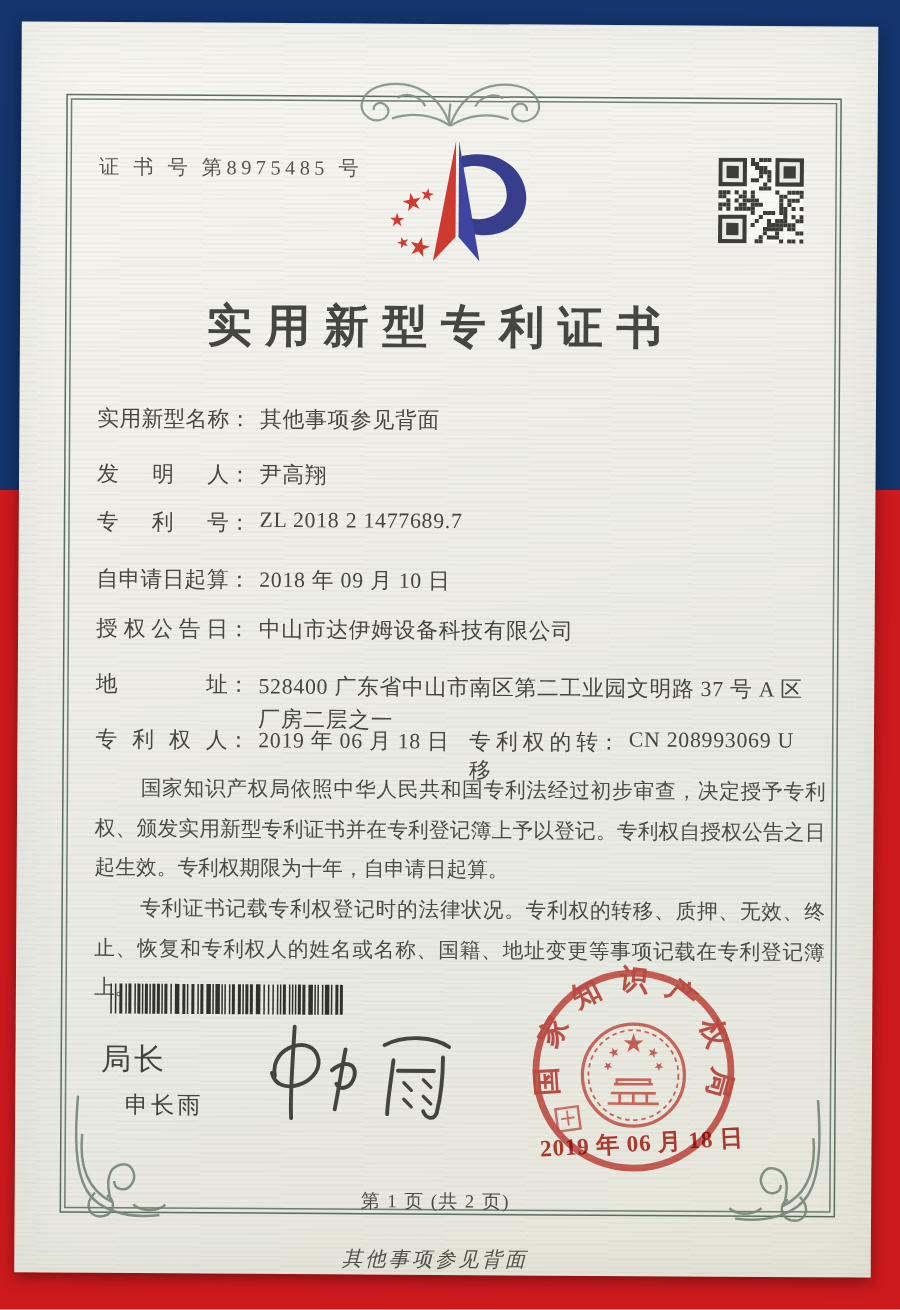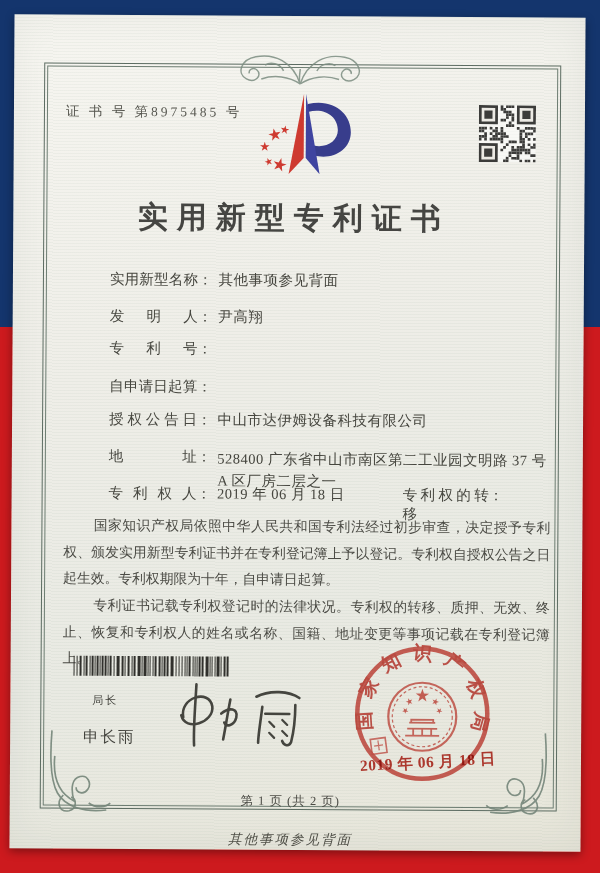--- a/index.html
+++ b/index.html
@@ -29,31 +29,31 @@
     position:absolute;left:52px;top:88px;font-size:13.5px;color:#56564f;
     letter-spacing:3px;
   }
   .logo{position:absolute;left:238px;top:76px;width:112px;height:88px;}
   .qr{position:absolute;left:465px;top:88px;width:57px;height:57px;}
   .title{
     position:absolute;left:0;right:10px;top:182px;text-align:center;
     font-size:30px;font-weight:600;color:#454542;letter-spacing:9px;
   }
   .frow{position:absolute;left:52px;right:34px;font-size:14.5px;color:#46463f;display:flex;align-items:flex-start;}
-  .flabel{display:inline-block;width:88px;text-align:justify;text-align-last:justify;flex:none;margin-left:45px;}
+  .flabel{display:inline-block;width:88px;text-align:justify;text-align-last:justify;flex:none;}
   .fcolon{flex:none;margin-right:6px;}
   .fvalue{letter-spacing:.5px;}
   .fvalue.addr{width:382px;line-height:1.55;}
   .pair2{display:flex;margin-left:13px;}
   .pair2 .flabel{width:86px;}
   .paras{position:absolute;left:52px;right:32px;top:498px;font-size:13.8px;color:#4b4b45;}
   .paras p{margin:0;text-indent:2.2em;line-height:1.93;text-align:justify;}
   .barcode{position:absolute;left:63px;top:641px;width:157px;height:20px;font-size:0;}
   .barcode i{display:inline-block;height:100%;}
-  .signer-title{position:absolute;left:82px;top:678px;font-size:11px;color:#43433d;letter-spacing:2px;}
+  .signer-title{position:absolute;left:57px;top:678px;font-size:20px;color:#43433d;letter-spacing:2px;}
   .signer-name{position:absolute;left:73px;top:712px;font-size:15.5px;color:#43433d;letter-spacing:2px;}
   .sign-svg{position:absolute;left:156px;top:664px;width:150px;height:72px;}
   .seal{position:absolute;left:337px;top:622px;width:150px;height:150px;mix-blend-mode:multiply;opacity:.93;}
   .seal-date{
     position:absolute;left:350px;top:735px;width:150px;font-size:15.5px;color:#bf3e35;
     font-weight:600;transform:rotate(-3.5deg);letter-spacing:.5px;mix-blend-mode:multiply;
   }
   .page-no{position:absolute;left:0;right:10px;top:777px;text-align:center;font-size:12.5px;color:#4b4b45;letter-spacing:1px;}
   .footer-note{position:absolute;left:0;right:10px;top:815px;text-align:center;font-size:13.5px;color:#4e4e46;font-style:italic;letter-spacing:2px;}
   .flourish-top{position:absolute;left:50%;top:29px;transform:translateX(-50%);}
@@ -259,42 +259,45 @@
     <span class="fvalue">其他事项参见背面</span>
   </div>
   <div class="frow" style="top:292px">
     <span class="flabel">发明人</span>
       <span class="fcolon">：</span>
     <span class="fvalue">尹高翔</span>
   </div>
   <div class="frow" style="top:324px">
     <span class="flabel">专利号</span>
       <span class="fcolon">：</span>
+    <span class="fvalue">ZL 2018 2 1477689.7</span>
   </div>
   <div class="frow" style="top:362px">
     <span class="flabel">自申请日起算</span>
       <span class="fcolon">：</span>
+    <span class="fvalue">2018 年 09 月 10 日</span>
   </div>
   <div class="frow" style="top:395px">
     <span class="flabel">授权公告日</span>
       <span class="fcolon">：</span>
     <span class="fvalue">中山市达伊姆设备科技有限公司</span>
   </div>
   <div class="frow" style="top:432px">
     <span class="flabel">地址</span>
       <span class="fcolon">：</span>
     <span class="fvalue addr">528400 广东省中山市南区第二工业园文明路 37 号 A 区厂房二层之一</span>
   </div>
   <div class="frow" style="top:469px">
     <span class="flabel">专利权人</span>
       <span class="fcolon">：</span>
     <span class="fvalue">2019 年 06 月 18 日</span>
     <span class="pair2">
       <span class="flabel">专利权的转移</span>
         <span class="fcolon">：</span>
+      <span class="fvalue">CN 208993069 U</span>
     </span>
   </div>
 
   <div class="paras">
     <p>国家知识产权局依照中华人民共和国专利法经过初步审查，决定授予专利权、颁发实用新型专利证书并在专利登记簿上予以登记。专利权自授权公告之日起生效。专利权期限为十年，自申请日起算。</p>
     <p>专利证书记载专利权登记时的法律状况。专利权的转移、质押、无效、终止、恢复和专利权人的姓名或名称、国籍、地址变更等事项记载在专利登记簿上。</p>
   </div>
 
   <div class="barcode" id="barcode"><i style="width:1px;background:#30302c"></i><i style="width:2px;background:transparent"></i><i style="width:1px;background:#30302c"></i><i style="width:2px;background:transparent"></i><i style="width:2px;background:#30302c"></i><i style="width:2px;background:transparent"></i><i style="width:1px;background:#30302c"></i><i style="width:1px;background:transparent"></i><i style="width:2px;background:#30302c"></i><i style="width:2px;background:transparent"></i><i style="width:1px;background:#30302c"></i><i style="width:1px;background:transparent"></i><i style="width:2px;background:#30302c"></i><i style="width:1px;background:transparent"></i><i style="width:1px;background:#30302c"></i><i style="width:1px;background:transparent"></i><i style="width:2px;background:#30302c"></i><i style="width:1px;background:transparent"></i><i style="width:1px;background:#30302c"></i><i style="width:1px;background:transparent"></i><i style="width:2px;background:#30302c"></i><i style="width:1px;background:transparent"></i><i style="width:2px;background:#30302c"></i><i style="width:1px;background:transparent"></i><i style="width:1px;background:#30302c"></i><i style="width:1px;background:transparent"></i><i style="width:2px;background:#30302c"></i><i style="width:2px;background:transparent"></i><i style="width:1px;background:#30302c"></i><i style="width:2px;background:transparent"></i><i style="width:3px;background:#30302c"></i><i style="width:2px;background:transparent"></i><i style="width:2px;background:#30302c"></i><i style="width:1px;background:transparent"></i><i style="width:1px;background:#30302c"></i><i style="width:2px;background:transparent"></i><i style="width:2px;background:#30302c"></i><i style="width:2px;background:transparent"></i><i style="width:1px;background:#30302c"></i><i style="width:1px;background:transparent"></i><i style="width:2px;background:#30302c"></i><i style="width:2px;background:transparent"></i><i style="width:3px;background:#30302c"></i><i style="width:1px;background:transparent"></i><i style="width:1px;background:#30302c"></i><i style="width:1px;background:transparent"></i><i style="width:3px;background:#30302c"></i><i style="width:1px;background:transparent"></i><i style="width:1px;background:#30302c"></i><i style="width:1px;background:transparent"></i><i style="width:1px;background:#30302c"></i><i style="width:2px;background:transparent"></i><i style="width:1px;background:#30302c"></i><i style="width:1px;background:transparent"></i><i style="width:2px;background:#30302c"></i><i style="width:2px;background:transparent"></i><i style="width:2px;background:#30302c"></i><i style="width:1px;background:transparent"></i><i style="width:1px;background:#30302c"></i><i style="width:1px;background:transparent"></i><i style="width:2px;background:#30302c"></i><i style="width:1px;background:transparent"></i><i style="width:2px;background:#30302c"></i><i style="width:2px;background:transparent"></i><i style="width:3px;background:#30302c"></i><i style="width:2px;background:transparent"></i><i style="width:1px;background:#30302c"></i><i style="width:2px;background:transparent"></i><i style="width:1px;background:#30302c"></i><i style="width:2px;background:transparent"></i><i style="width:1px;background:#30302c"></i><i style="width:2px;background:transparent"></i><i style="width:1px;background:#30302c"></i><i style="width:1px;background:transparent"></i><i style="width:1px;background:#30302c"></i><i style="width:1px;background:transparent"></i><i style="width:2px;background:#30302c"></i><i style="width:2px;background:transparent"></i><i style="width:1px;background:#30302c"></i><i style="width:1px;background:transparent"></i><i style="width:1px;background:#30302c"></i><i style="width:1px;background:transparent"></i><i style="width:1px;background:#30302c"></i><i style="width:1px;background:transparent"></i><i style="width:2px;background:#30302c"></i><i style="width:1px;background:transparent"></i><i style="width:2px;background:#30302c"></i><i style="width:2px;background:transparent"></i><i style="width:3px;background:#30302c"></i><i style="width:1px;background:transparent"></i><i style="width:1px;background:#30302c"></i><i style="width:1px;background:transparent"></i><i style="width:1px;background:#30302c"></i><i style="width:2px;background:transparent"></i><i style="width:1px;background:#30302c"></i><i style="width:1px;background:transparent"></i><i style="width:3px;background:#30302c"></i><i style="width:1px;background:transparent"></i><i style="width:1px;background:#30302c"></i><i style="width:2px;background:transparent"></i><i style="width:2px;background:#30302c"></i><i style="width:1px;background:transparent"></i><i style="width:2px;background:#30302c"></i><i style="width:2px;background:transparent"></i></div>
 

